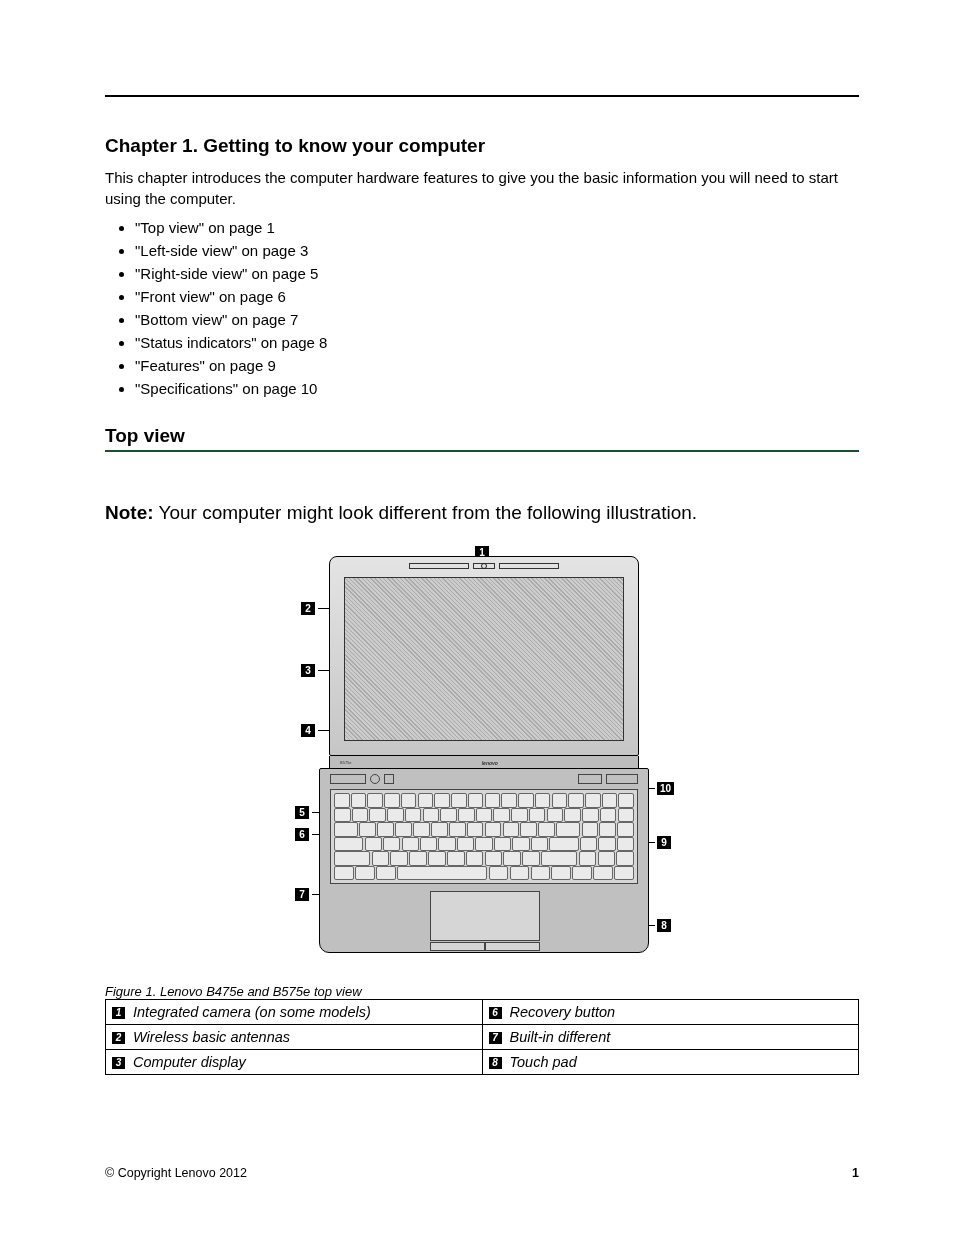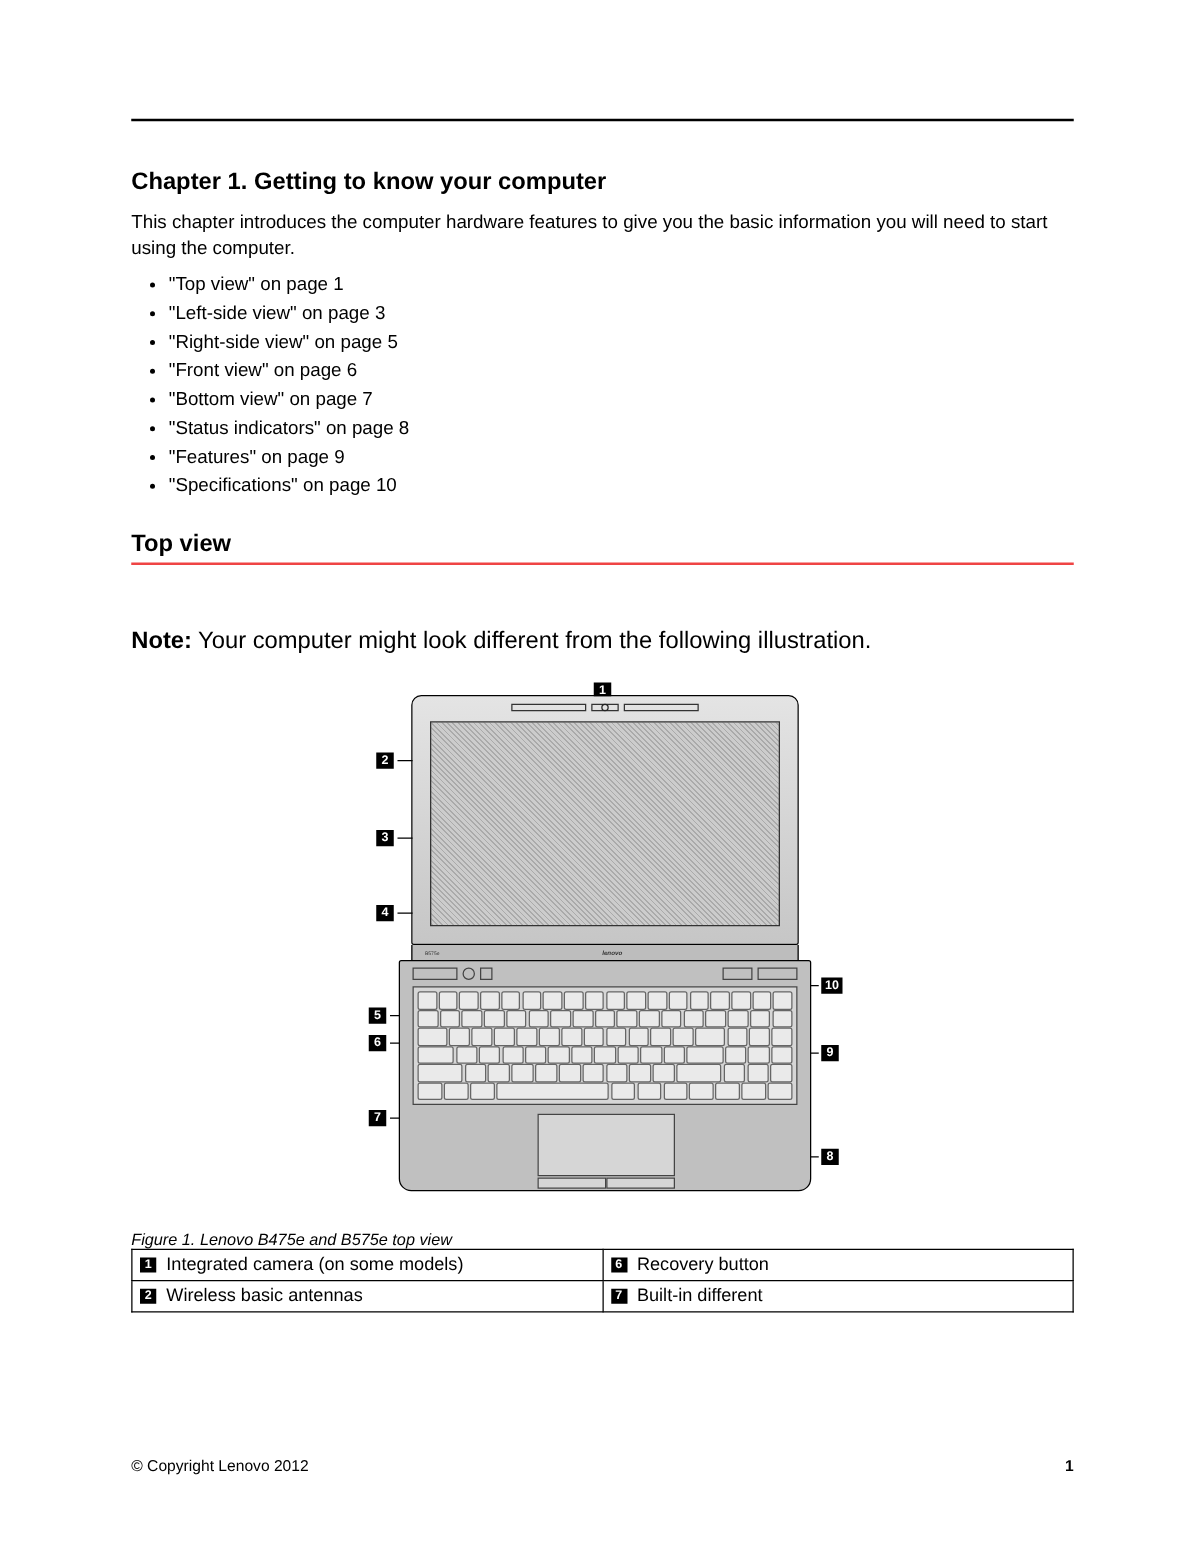--- a/index.html
+++ b/index.html
@@ -32,21 +32,21 @@
     padding-left: 30px;
     margin-bottom: 28px;
   }
   ul.toc li {
     margin: 6px 0;
     font-size: 15px;
   }
   h2 {
     font-size: 19px;
     font-weight: bold;
-    border-bottom: 2px solid #ef4444;
+    border-bottom: 2px solid #14532d;
     padding-bottom: 3px;
     margin-bottom: 50px;
   }
   .note {
     font-size: 19px;
     margin-bottom: 22px;
   }
   .figure-area {
     width: 100%;
     height: 420px;
@@ -122,20 +122,21 @@
   .lead { position:absolute; background:#000; height:1px; }
   .leadv { position:absolute; background:#000; width:1px; }
   .caption {
     font-style: italic;
     font-size: 13px;
   }
   table.parts {
     width: 100%;
     border-collapse: collapse;
     font-size: 14.5px;
+    font-style: italic;
   }
   table.parts td {
     border: 1px solid #000;
     padding: 4px 6px;
     width: 50%;
     vertical-align: middle;
   }
   .num-box {
     display: inline-block;
     background: #000;
@@ -361,19 +362,23 @@
 <table class="parts">
   <tbody>
       <tr>
     <td><span class="num-box">1</span><span> Integrated camera (on some models)</span></td>
     <td><span class="num-box">6</span><span> Recovery button</span></td>
   </tr>
   <tr>
     <td><span class="num-box">2</span><span> Wireless basic antennas</span></td>
     <td><span class="num-box">7</span><span> Built-in different</span></td>
   </tr>
+  <tr>
+    <td><span class="num-box">3</span><span> Computer display</span></td>
+    <td><span class="num-box">8</span><span> Touch pad</span></td>
+  </tr>
 </tbody>
   </table>
 
 <div class="footer">
   <span>© Copyright Lenovo 2012</span>
   <span class="pg">1</span>
 </div>
 
 </body></html>

